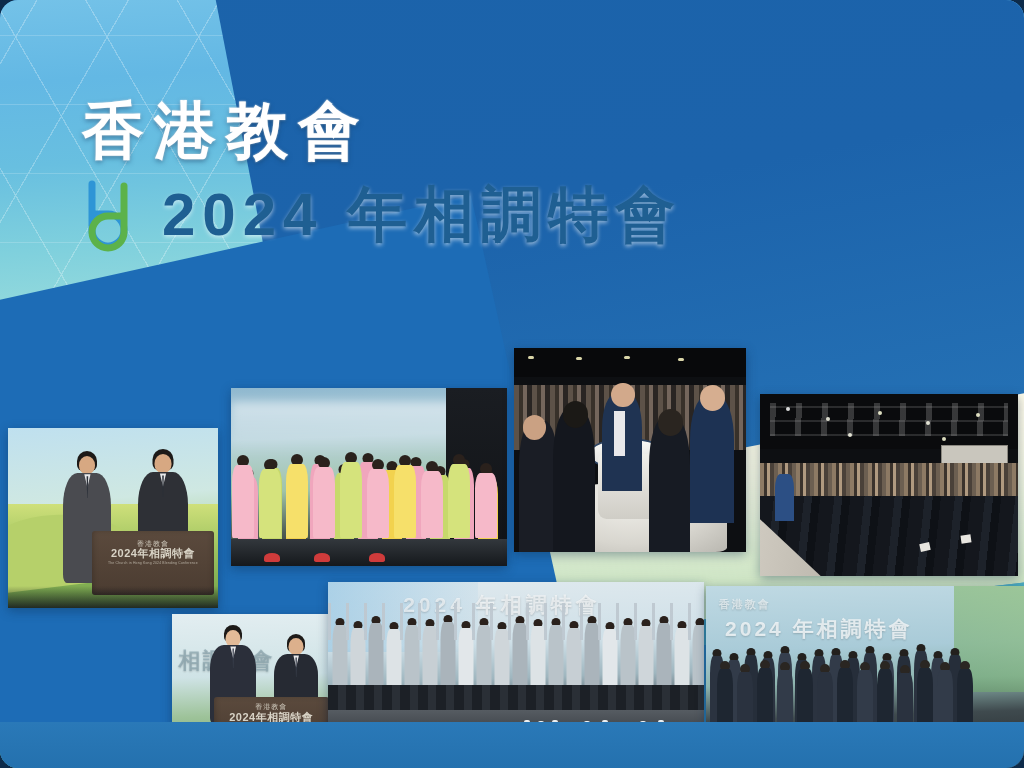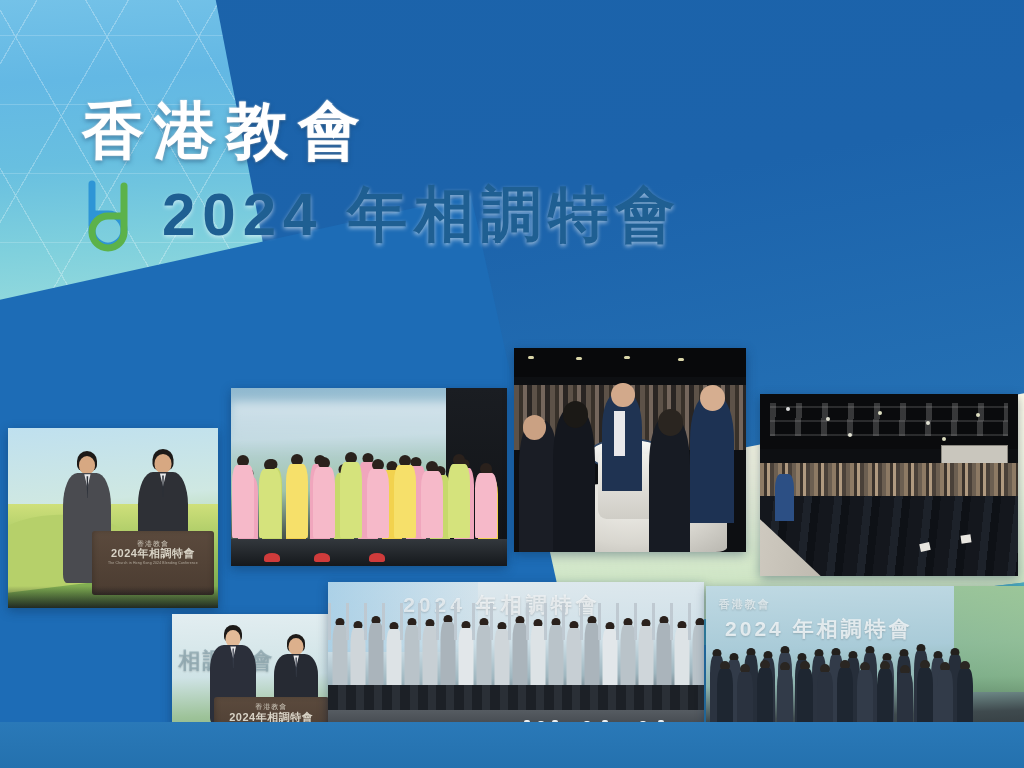--- a/index.html
+++ b/index.html
@@ -4,20 +4,21 @@
 <title>Church in Hong Kong 2024 Blending Conference</title>
 <style>
   html,body{margin:0;padding:0;background:#0d2b4a;}
   *{box-sizing:border-box;}
   .stage{
     position:relative;
     width:1024px;height:768px;
     overflow:hidden;
     font-family:"Liberation Sans","DejaVu Sans",sans-serif;
     background:#1f66ad;
+    border-radius:18px;
   }
 
   
   .bg{position:absolute;inset:0;overflow:hidden;}
 
   
   .bg-base{
     position:absolute;inset:0;
     background:
       linear-gradient(176deg,

